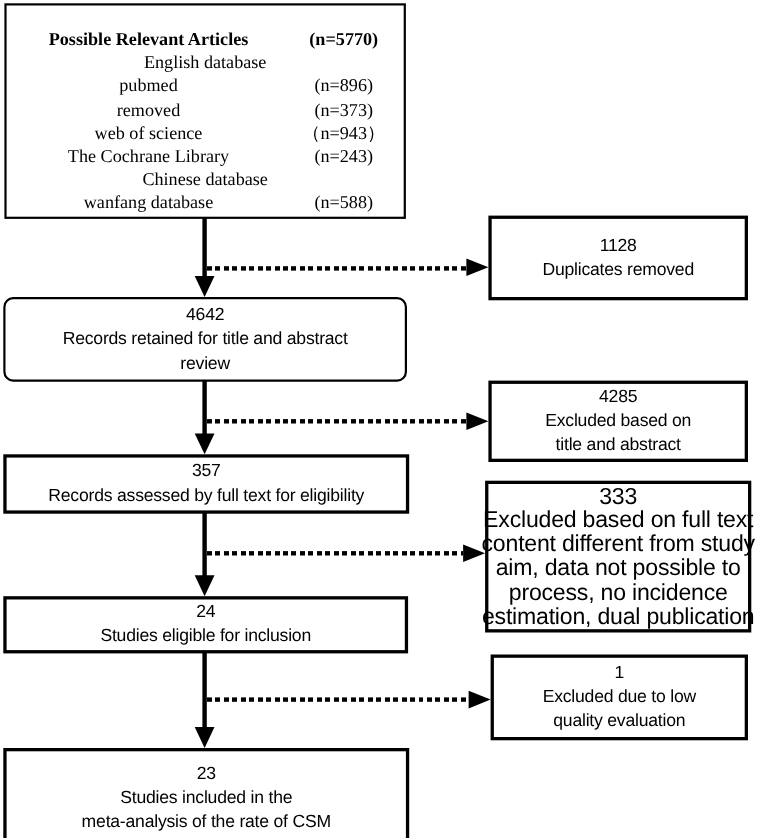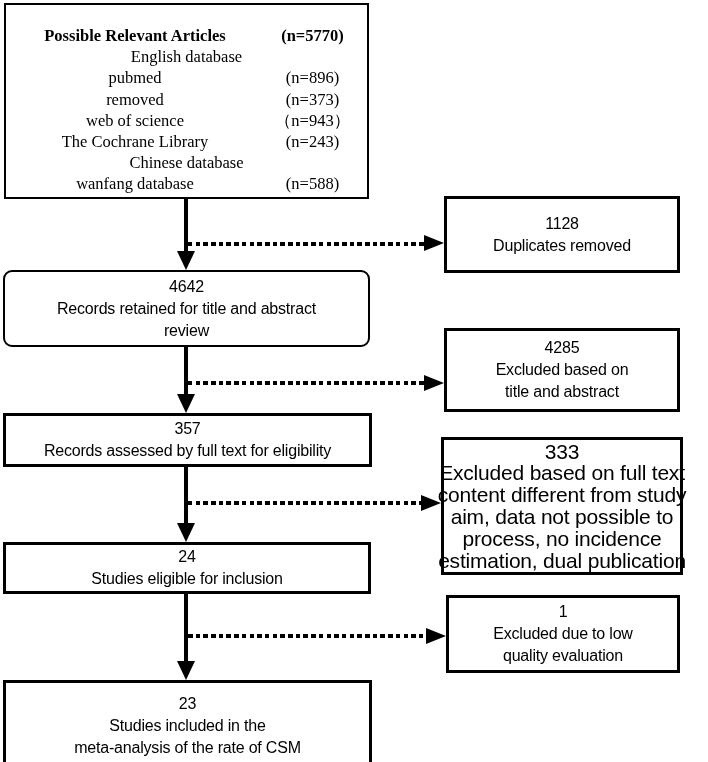--- a/index.html
+++ b/index.html
@@ -46,21 +46,21 @@
   .bold { font-weight: bold; }
 
   
   .b-retained { left: 3px; top: 270px; width: 367px; height: 77px; border-width: 2.5px; border-radius: 9px; }
   .b-assessed { left: 3px; top: 413px; width: 369px; height: 54px; }
   .b-eligible { left: 3px; top: 542px; width: 368px; height: 52px; }
   .b-included { left: 3px; top: 680px; width: 369px; height: 92px; }
 
   
   .b-duplicates { left: 444px; top: 196px; width: 236px; height: 77px; }
-  .b-excl-title { left: 444px; top: 328px; width: 236px; height: 84px; }
+  .b-excl-title { left: 444px; top: 346px; width: 236px; height: 74px; }
   .b-excl-full  { left: 441px; top: 437px; width: 242px; height: 138px; font-size: 21px; line-height: 21.8px; }
   .b-excl-qual  { left: 446px; top: 595px; width: 234px; height: 78px; }
 
   
   .vline { position: absolute; left: 184px; width: 4px; background: #000; }
   .v1 { top: 198px; height: 54px; }
   .v2 { top: 346px; height: 49px; }
   .v3 { top: 466px; height: 58px; }
   .v4 { top: 592px; height: 70px; }
   .arrow-down {

